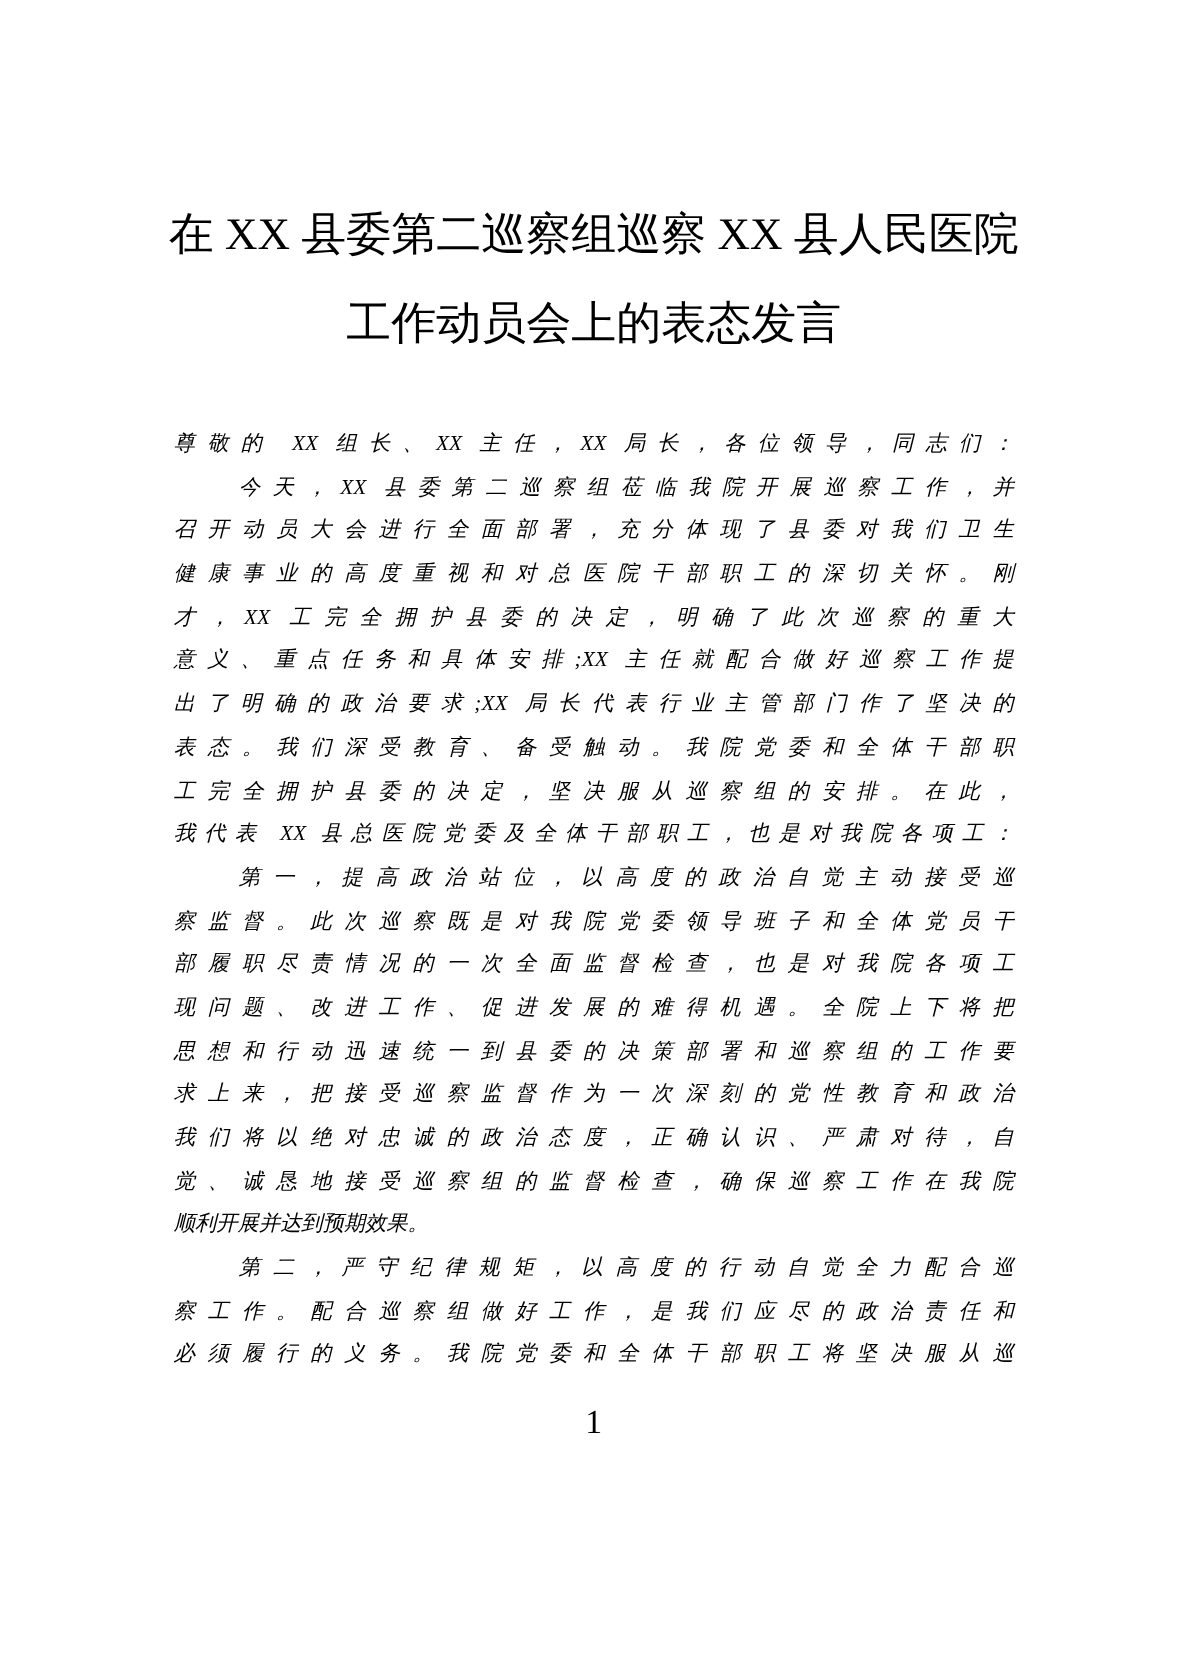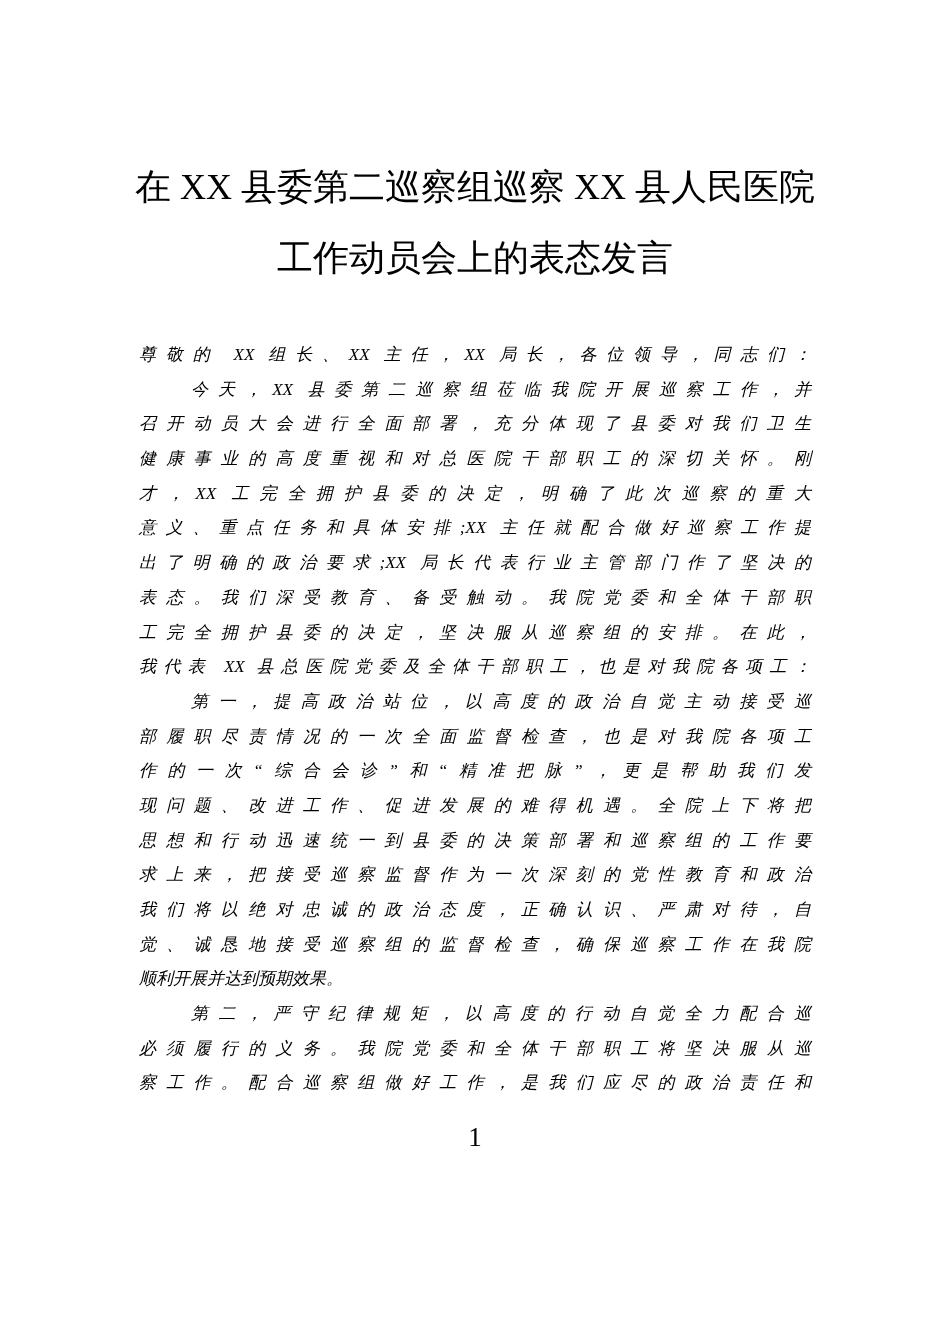--- a/index.html
+++ b/index.html
@@ -71,28 +71,28 @@
       <div class="tline indent">今天，XX 县委第二巡察组莅临我院开展巡察工作，并</div>
       <div class="tline">召开动员大会进行全面部署，充分体现了县委对我们卫生</div>
       <div class="tline">健康事业的高度重视和对总医院干部职工的深切关怀。刚</div>
       <div class="tline">才，XX 工完全拥护县委的决定，明确了此次巡察的重大</div>
       <div class="tline">意义、重点任务和具体安排;XX 主任就配合做好巡察工作提</div>
       <div class="tline">出了明确的政治要求;XX 局长代表行业主管部门作了坚决的</div>
       <div class="tline">表态。我们深受教育、备受触动。我院党委和全体干部职</div>
       <div class="tline">工完全拥护县委的决定，坚决服从巡察组的安排。在此，</div>
       <div class="tline">我代表 XX 县总医院党委及全体干部职工，也是对我院各项工：</div>
       <div class="tline indent">第一，提高政治站位，以高度的政治自觉主动接受巡</div>
+      <div class="tline">察监督。此次巡察既是对我院党委领导班子和全体党员干</div>
       <div class="tline">部履职尽责情况的一次全面监督检查，也是对我院各项工</div>
-      <div class="tline">作的一次“综合会诊”和“精准把脉”，更是帮助我们发</div>
       <div class="tline">现问题、改进工作、促进发展的难得机遇。全院上下将把</div>
       <div class="tline">思想和行动迅速统一到县委的决策部署和巡察组的工作要</div>
       <div class="tline">求上来，把接受巡察监督作为一次深刻的党性教育和政治</div>
       <div class="tline">我们将以绝对忠诚的政治态度，正确认识、严肃对待，自</div>
       <div class="tline">觉、诚恳地接受巡察组的监督检查，确保巡察工作在我院</div>
       <div class="tline short">顺利开展并达到预期效果。</div>
       <div class="tline indent">第二，严守纪律规矩，以高度的行动自觉全力配合巡</div>
+      <div class="tline">察工作。配合巡察组做好工作，是我们应尽的政治责任和</div>
       <div class="tline">必须履行的义务。我院党委和全体干部职工将坚决服从巡</div>
-      <div class="tline">察工作。配合巡察组做好工作，是我们应尽的政治责任和</div>
     </div>
 
   <div class="page-number">1</div>
 
 </div>
 
 </body></html>

